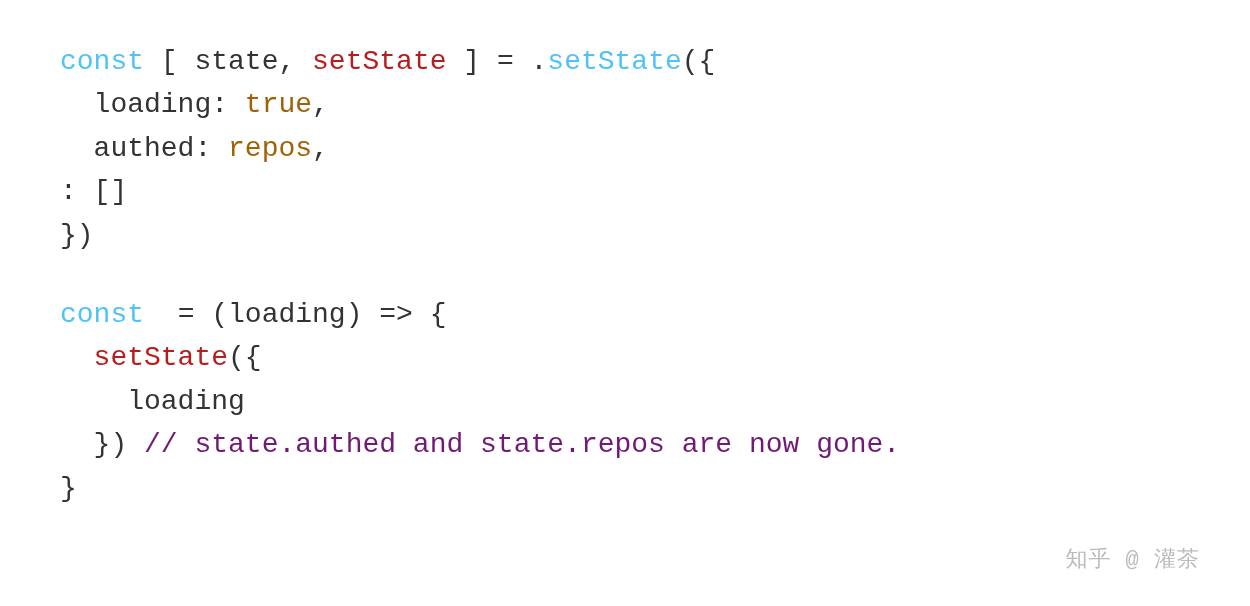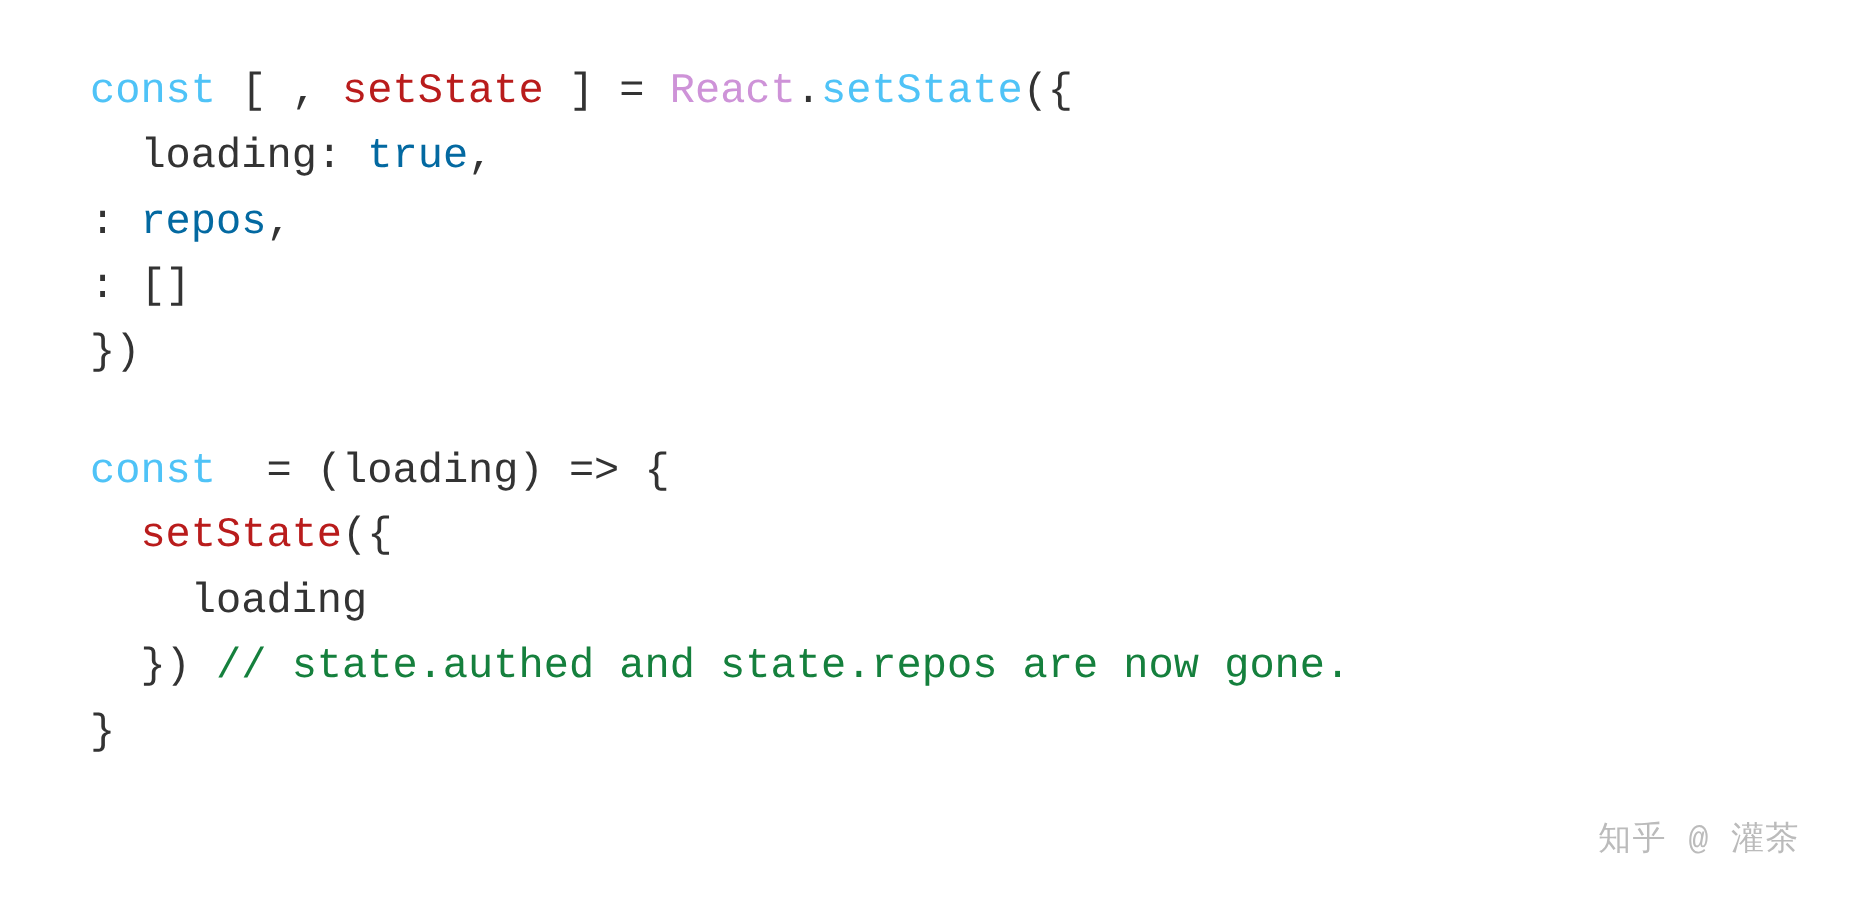--- a/index.html
+++ b/index.html
@@ -42,43 +42,43 @@
     }
 
     .gap {
       height: 36px;
     }
 
     
     .c-blue    { color: #4fc3f7; }   
     .c-white   { color: #333333; }   
     .c-pink    { color: #b91c1c; }   
-    .c-green   { color: #0369a1; }   
+    .c-green   { color: #a16207; }   
     .c-purple  { color: #ce93d8; }   
-    .c-comment { color: #15803d; }
+    .c-comment { color: #701a75; }
 
     .watermark {
       position: absolute;
       bottom: 28px;
       right: 50px;
       font-size: 22px;
       color: #bbbbbb;
       font-family: 'Courier New', Courier, monospace;
       letter-spacing: 1px;
     }
   </style>
 </head>
 <body>
 
 <div class="code-container">
   <div class="code-block">
 
-  <div class="line"><span class="c-blue">const</span><span class="c-white"> [ </span><span class="c-white">,</span><span class="c-pink"> setState</span><span class="c-white"> ] = </span><span class="c-purple">React</span><span class="c-white">.</span><span class="c-blue">setState</span><span class="c-white">({</span></div>
+  <div class="line"><span class="c-blue">const</span><span class="c-white"> [ </span><span class="c-white">state</span><span class="c-white">,</span><span class="c-pink"> setState</span><span class="c-white"> ] = </span><span class="c-white">.</span><span class="c-blue">setState</span><span class="c-white">({</span></div>
       <div class="line"><span class="c-white">  loading</span><span class="c-white">: </span><span class="c-green">true</span><span class="c-white">,</span></div>
-      <div class="line"><span class="c-white">: </span><span class="c-green">repos</span><span class="c-white">,</span></div>
+      <div class="line"><span class="c-white">  authed</span><span class="c-white">: </span><span class="c-green">repos</span><span class="c-white">,</span></div>
       <div class="line"><span class="c-white">: </span><span class="c-white">[]</span></div>
       <div class="line"><span class="c-white">})</span></div>
     </div>
   <div class="gap"></div>
   <div class="code-block">
 
   <div class="line"><span class="c-blue">const</span><span class="c-white"> </span><span class="c-white"> = (</span><span class="c-white">loading</span><span class="c-white">) =&gt; {</span></div>
       <div class="line"><span class="c-white">  </span><span class="c-pink">setState</span><span class="c-white">({</span></div>
       <div class="line"><span class="c-white">    loading</span></div>
       <div class="line"><span class="c-white">  }) </span><span class="c-comment">// state.authed and state.repos are now gone.</span></div>

